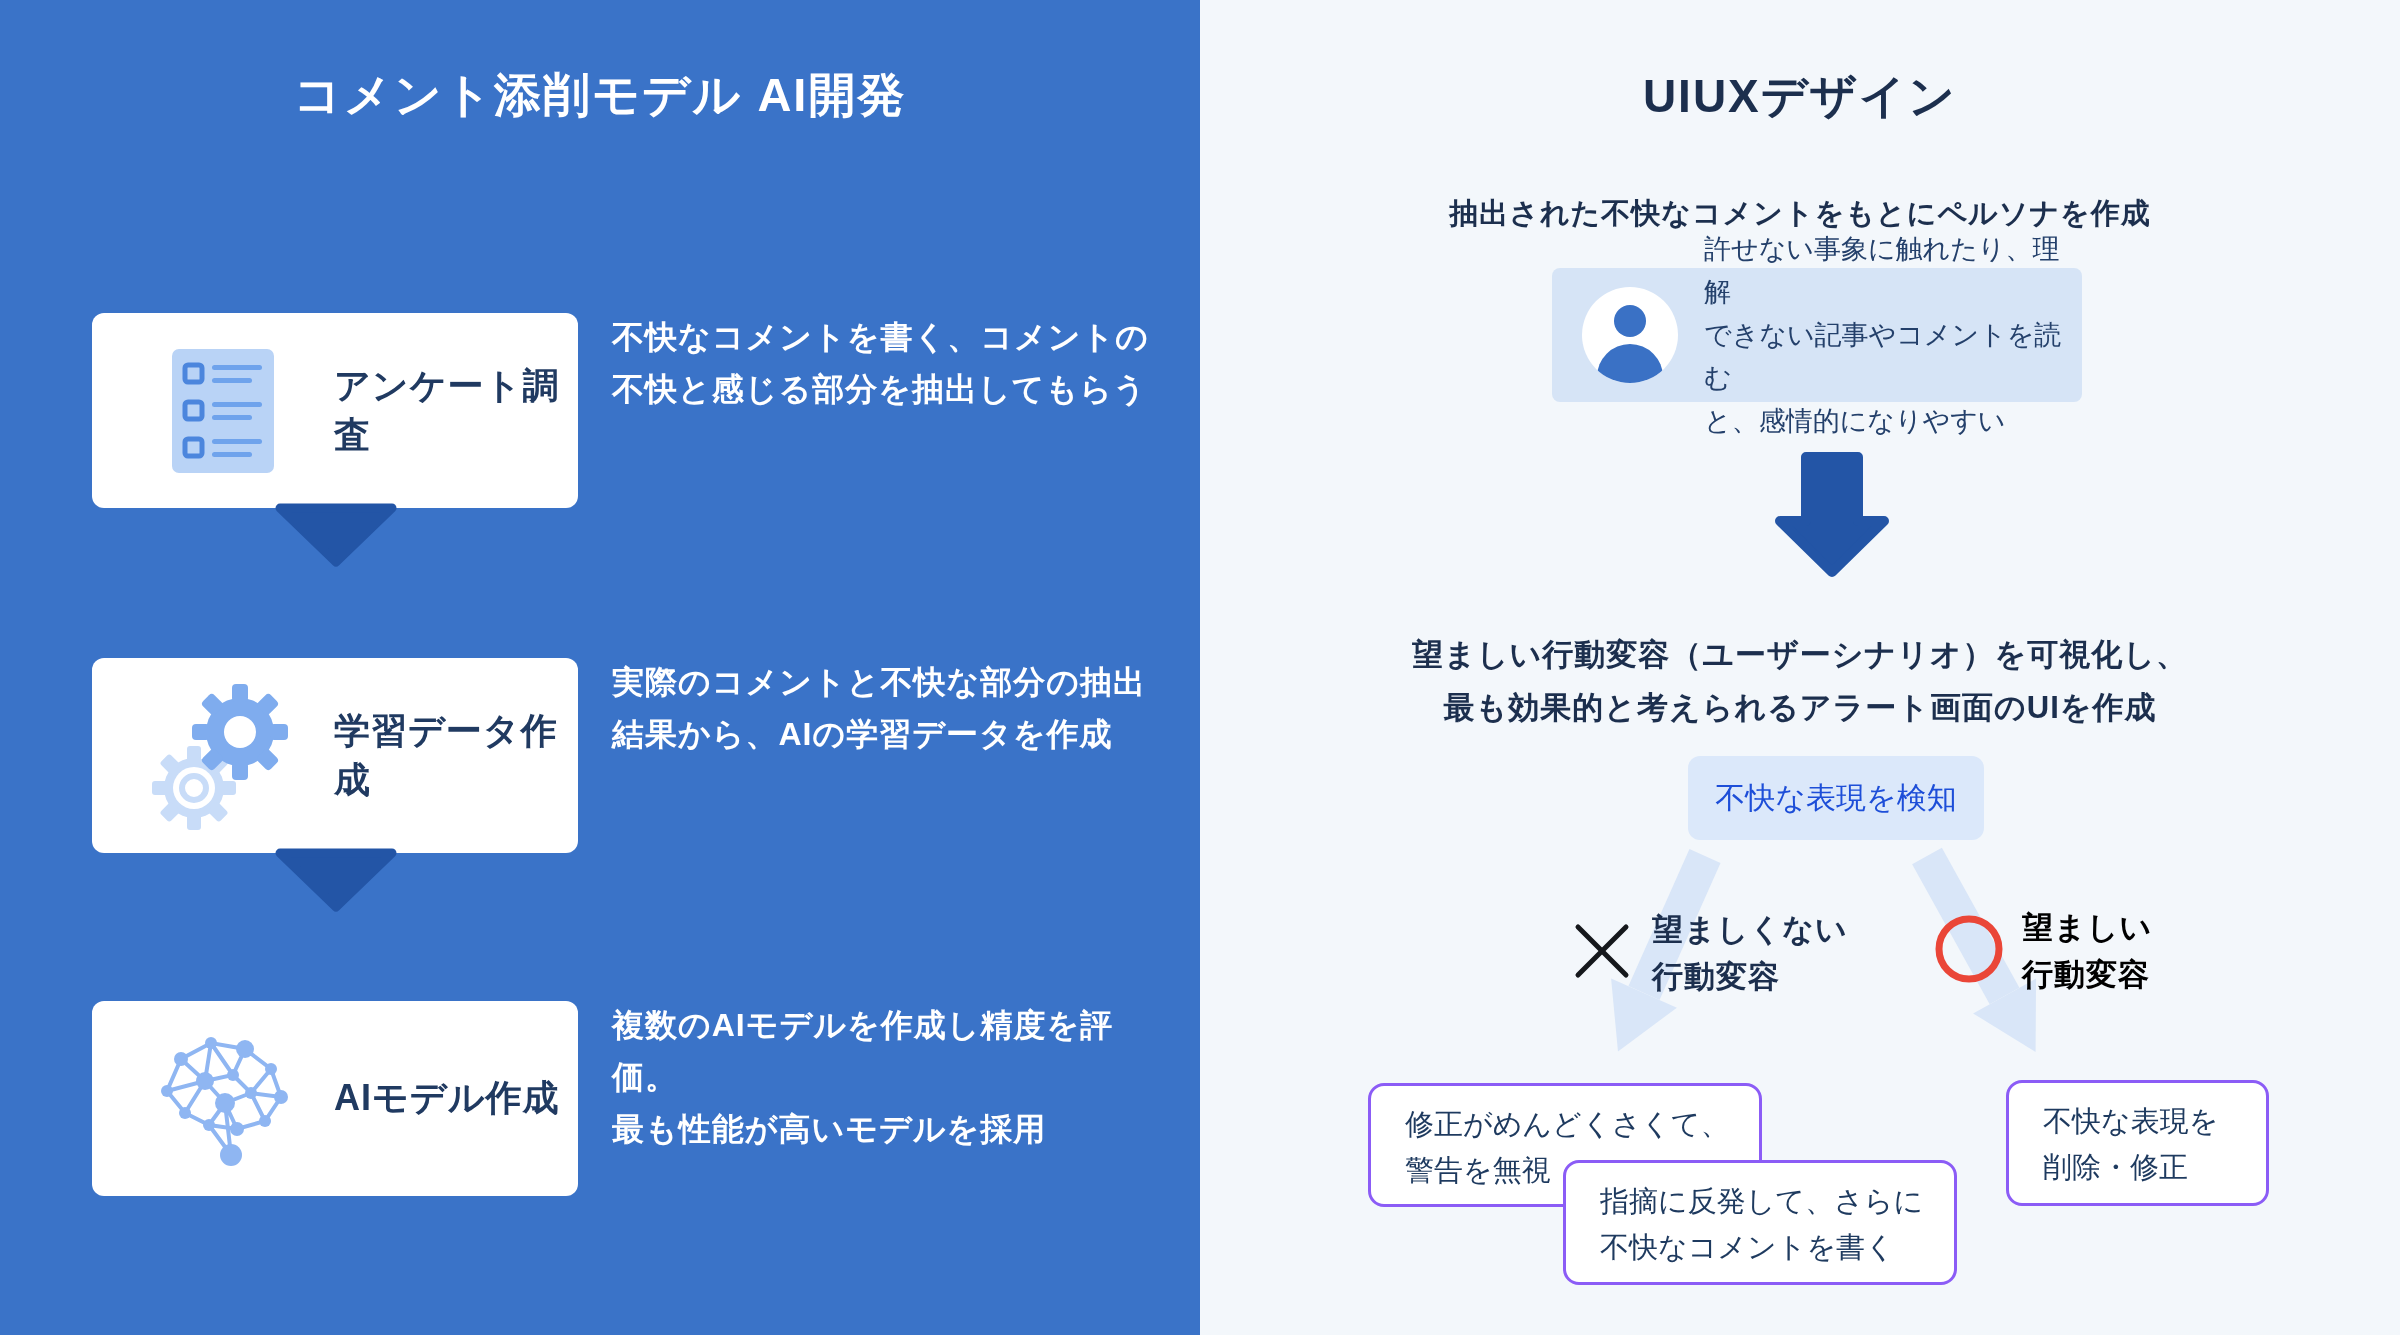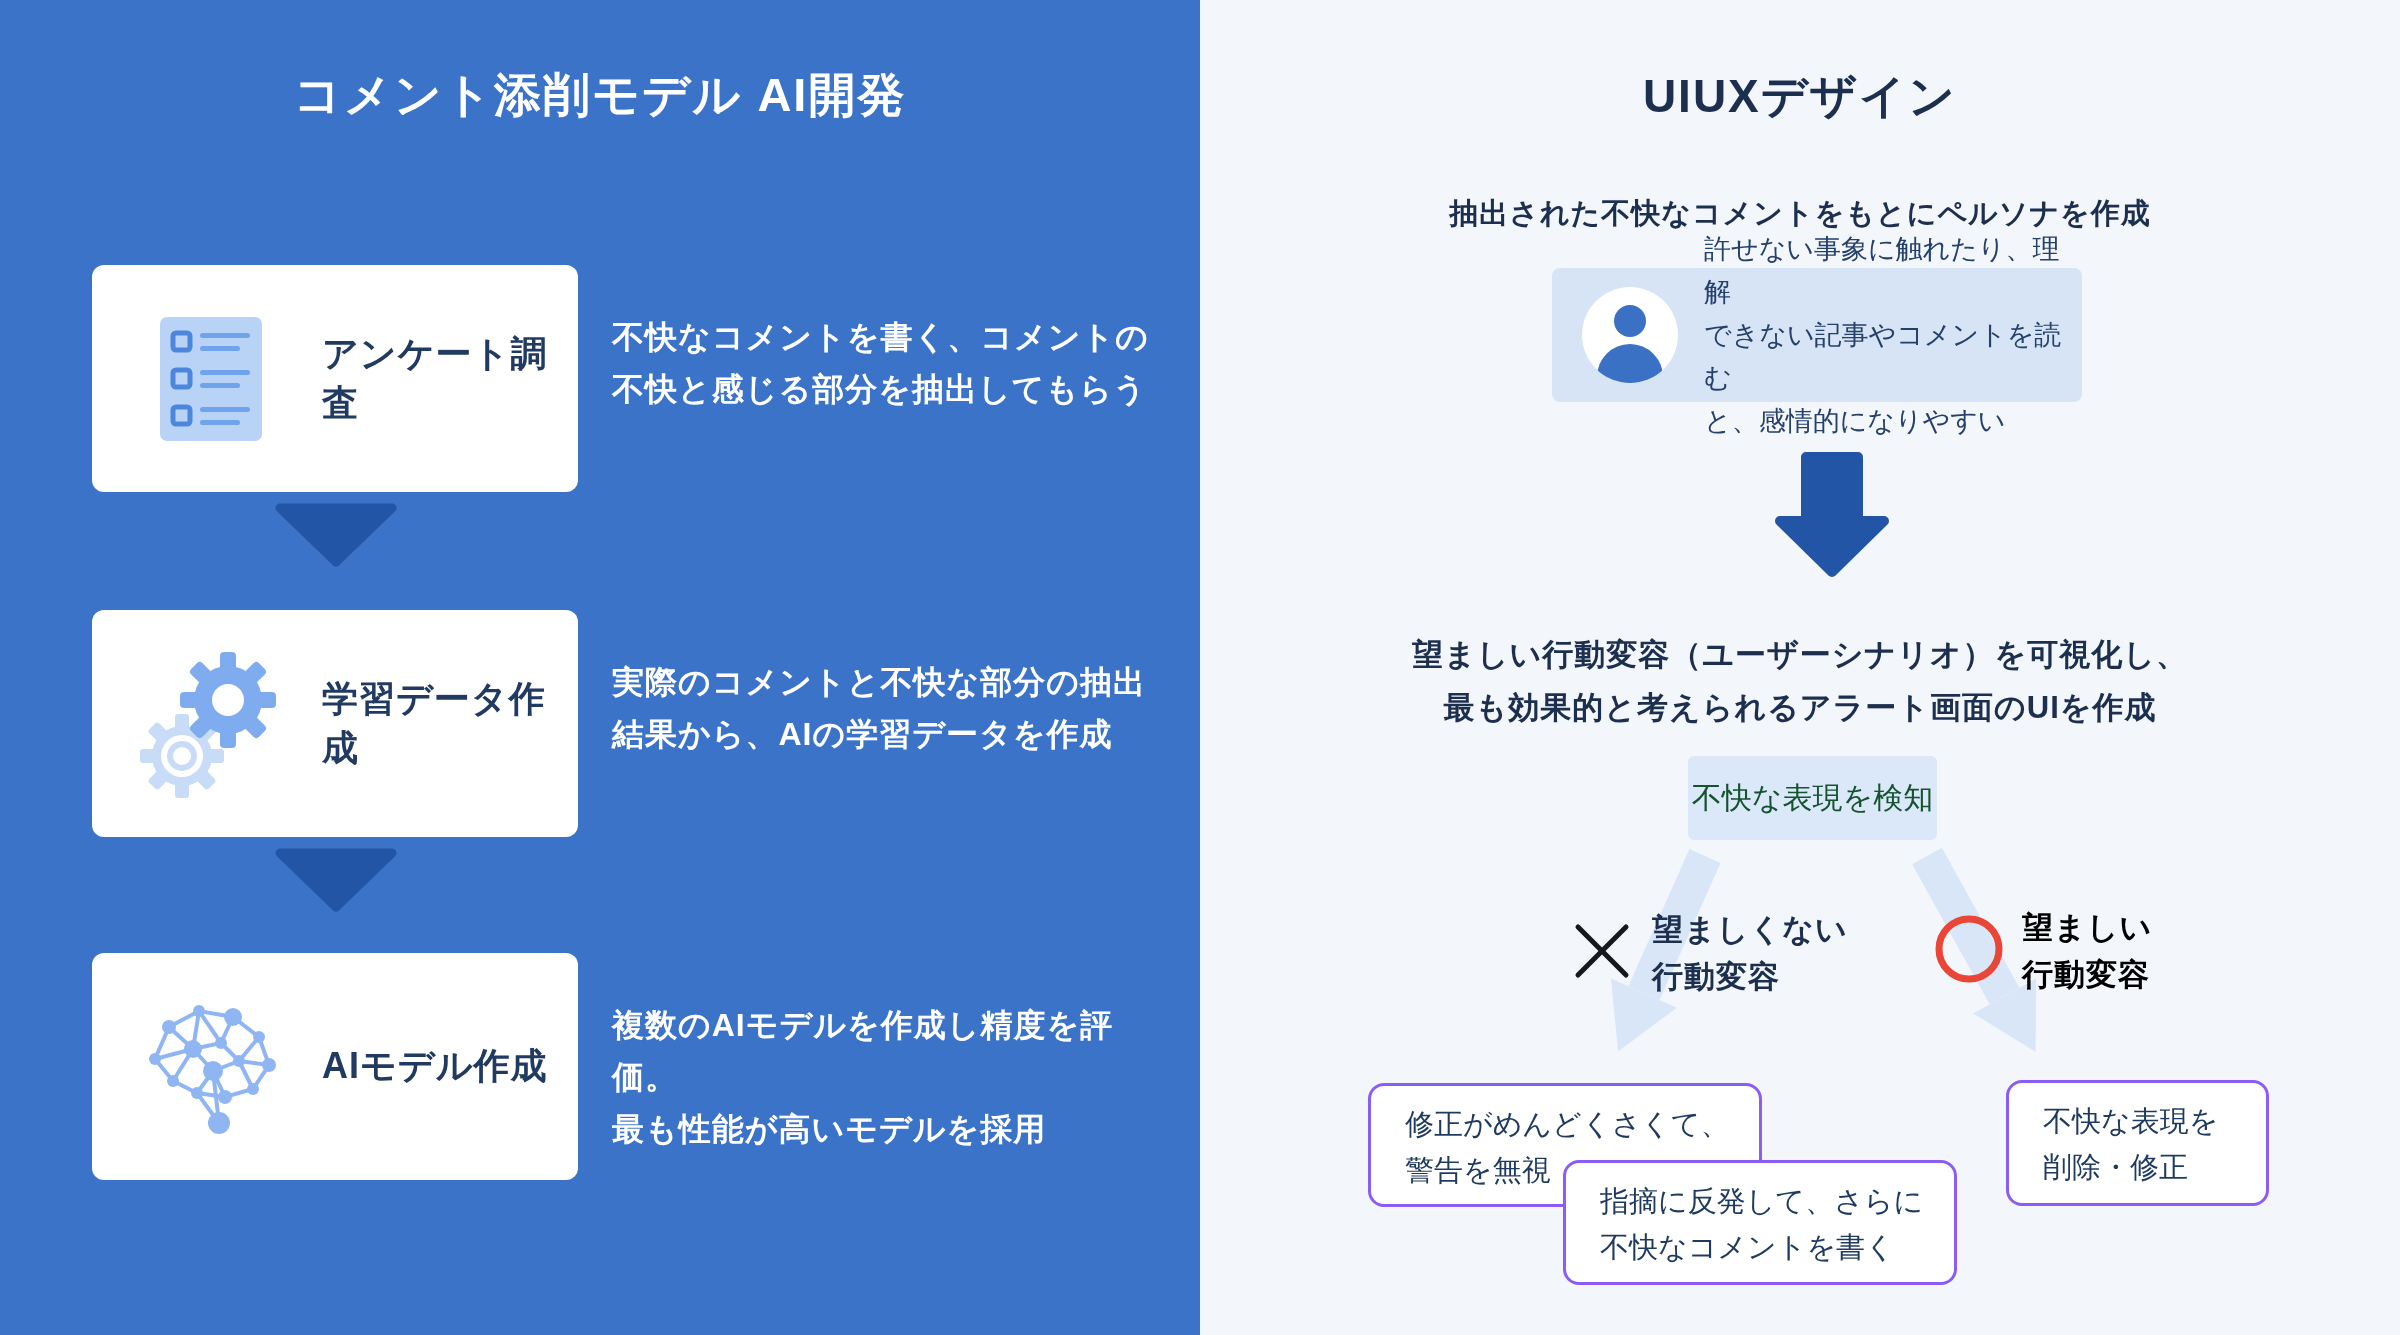--- a/index.html
+++ b/index.html
@@ -8,22 +8,22 @@
     position:relative;width:2400px;height:1335px;overflow:hidden;
     font-family:"Liberation Sans","DejaVu Sans",sans-serif;
   }
   
   .left-panel{position:absolute;left:0;top:0;width:1200px;height:1335px;background:#3A73C8;}
   .left-title{
     position:absolute;top:64px;left:0;width:1200px;margin:0;text-align:center;
     font-size:47px;font-weight:800;color:#FFFFFF;letter-spacing:2px;white-space:pre-line;
   }
   .step-card{
-    position:absolute;left:92px;width:486px;height:227px;background:#FFFFFF;
-    border-radius:12px;display:flex;align-items:center;padding-left:44px;gap:36px;
+    position:absolute;left:92px;width:486px;height:195px;background:#FFFFFF;
+    border-radius:12px;display:flex;align-items:center;padding-left:56px;gap:36px;margin-top:48px;
   }
   .step-card.s1{top:265px;} .step-card.s2{top:610px;} .step-card.s3{top:953px;}
   .step-icon{width:150px;height:152px;display:flex;align-items:center;justify-content:center;flex:0 0 150px;}
   .step-label{font-size:36px;font-weight:700;color:#203A61;letter-spacing:1px;}
   .step-desc{
     position:absolute;left:612px;width:566px;margin:0;color:#FFFFFF;
     font-size:32px;font-weight:700;line-height:52px;white-space:pre-line;letter-spacing:1px;
   }
   .step-desc.d1{top:311px;} .step-desc.d2{top:656px;} .step-desc.d3{top:999px;}
   .flow-triangle{position:absolute;left:272px;width:128px;height:66px;}
@@ -43,23 +43,23 @@
     position:absolute;left:352px;top:268px;width:530px;height:134px;background:#D6E4F6;
     border-radius:8px;display:flex;align-items:center;padding-left:30px;gap:26px;
   }
   .persona-avatar{width:96px;height:96px;flex:0 0 96px;}
   .persona-text{margin:0;font-size:27px;line-height:43px;color:#24406B;white-space:pre-line;}
   .scenario-heading{
     position:absolute;top:628px;left:0;width:1200px;margin:0;text-align:center;
     font-size:31px;font-weight:700;color:#1C2F4E;line-height:53px;white-space:pre-line;letter-spacing:1px;
   }
   .detect-box{
-    position:absolute;left:488px;top:756px;width:249px;height:84px;background:#DBE8FA;
-    border-radius:6px;display:flex;align-items:center;justify-content:center;
-    font-size:30px;color:#14532d;
+    position:absolute;left:488px;top:756px;width:296px;height:84px;background:#DBE8FA;
+    border-radius:12px;display:flex;align-items:center;justify-content:center;
+    font-size:30px;color:#1d4ed8;
   }
   .branch{position:absolute;display:flex;align-items:center;gap:18px;}
   .branch.bad{left:370px;top:906px;}
   .branch.good{left:734px;top:904px;}
   .branch-mark{flex:0 0 auto;display:block;}
   .branch-label{margin:0;font-size:31px;font-weight:700;line-height:47px;white-space:pre-line;letter-spacing:1px;}
   .branch.bad .branch-label{color:#1C2F4E;}
   .branch.good .branch-label{color:#000000;}
   .outcome-box{
     position:absolute;background:#FFFFFF;border:3px solid #8b5cf6;border-radius:16px;

